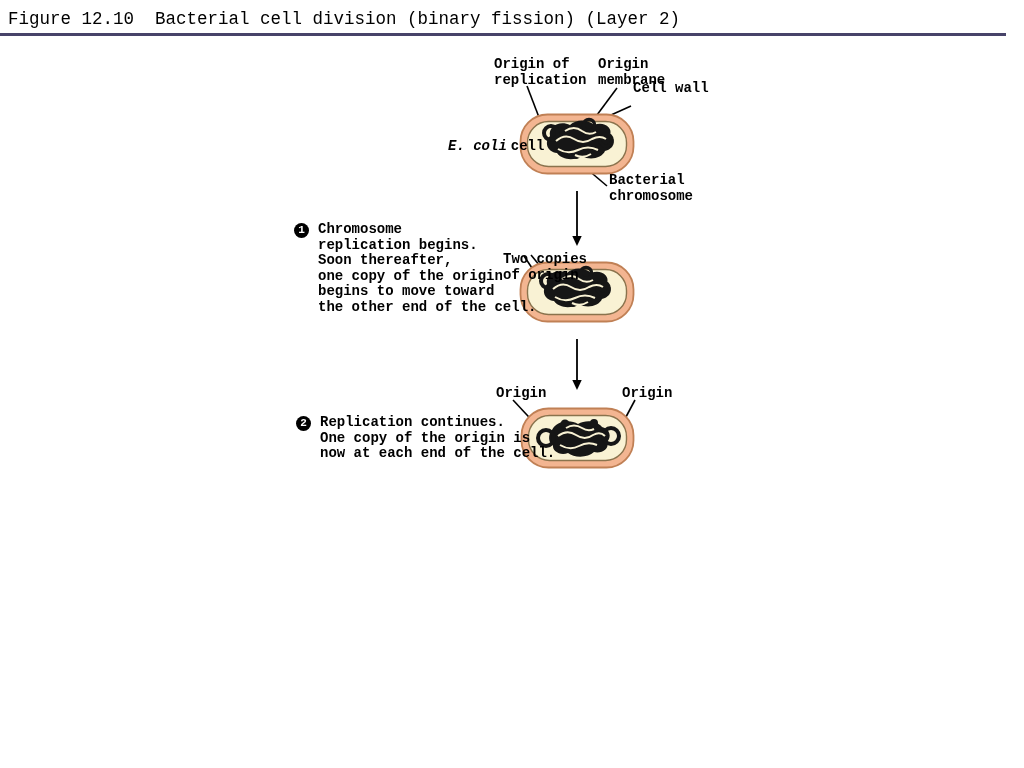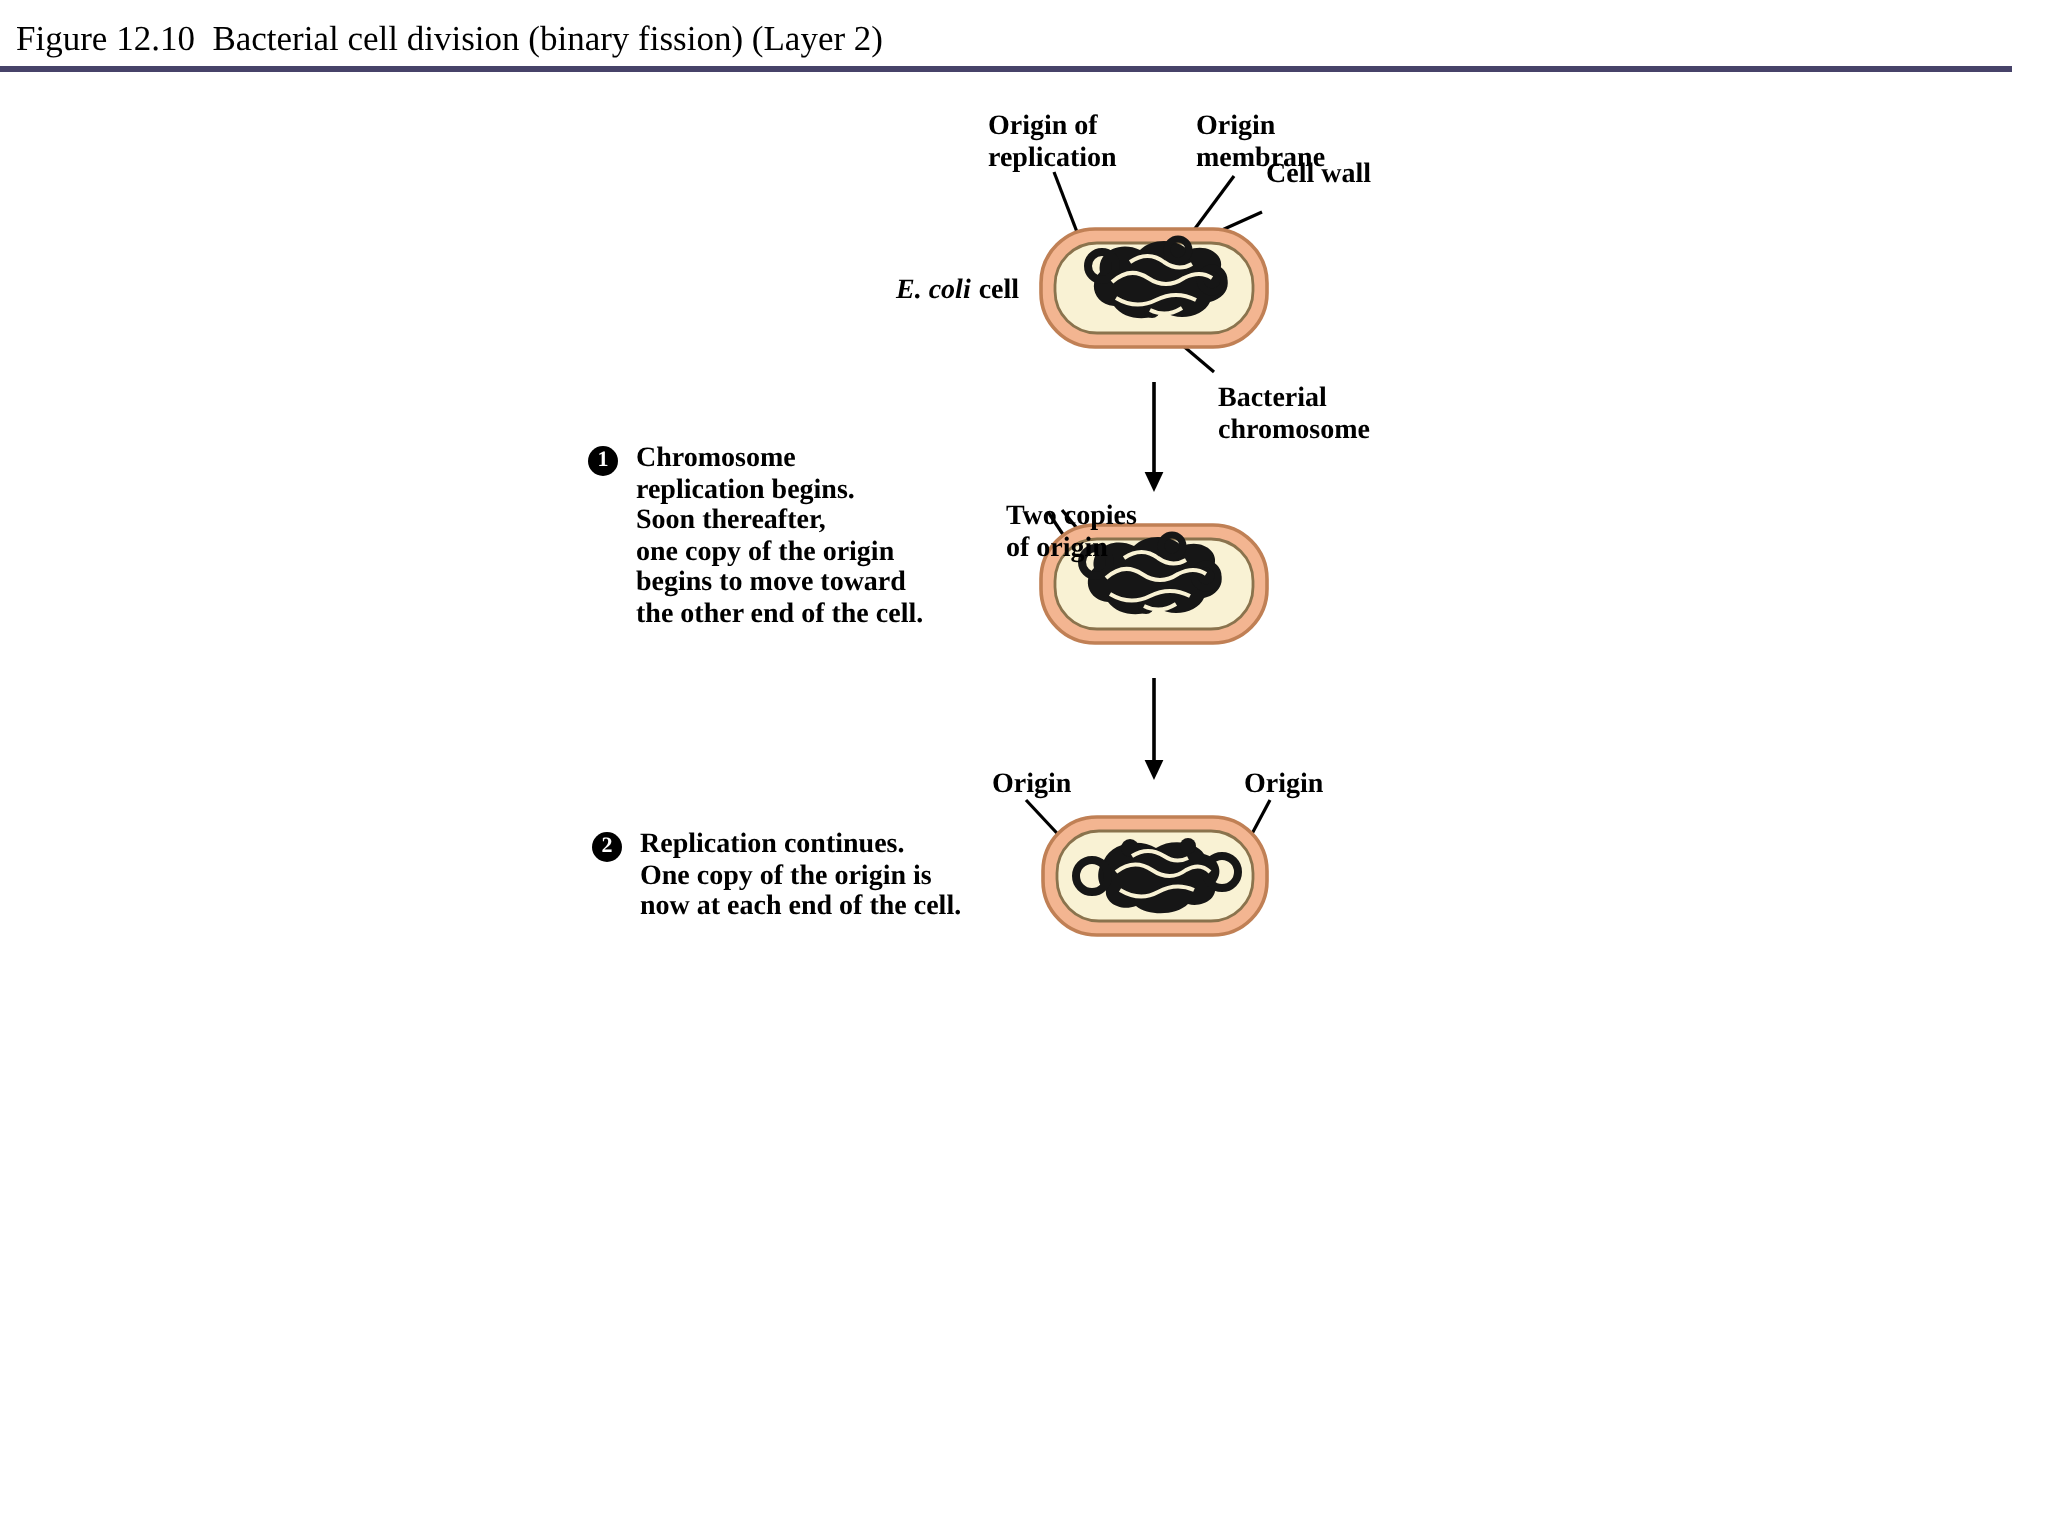--- a/index.html
+++ b/index.html
@@ -1,18 +1,18 @@
 <!DOCTYPE html>
 <html style="--title-rule: #474369; --cell-wall-fill: #f3b591; --cell-wall-outline: #c08055; --cytoplasm-fill: #f9f2d4; --cytoplasm-outline: #8a734d; --chromosome: #161616;"><head>
 <meta charset="utf-8">
 <style>
   html,body{margin:0;padding:0;background:#fff;}
   .slide{
     position:relative;width:1024px;height:660px;background:#ffffff;overflow:hidden;
-    font-family:Liberation Serif, serif;color:#000;
+    font-family:Liberation Mono, monospace;color:#000;
   }
   .slide-title{
     position:absolute;left:8px;top:9px;font-size:17.5px;font-weight:400;color:#000;
     white-space:pre;letter-spacing:0;
   }
   .title-rule{
     position:absolute;left:0;top:33px;width:1006px;height:3px;
     background:var(--title-rule,#474369);
   }
   .dlabel{
@@ -117,21 +117,21 @@
 
   <div class="dlabel" style="left:598px;top:56px;">Origin
 membrane</div>
 
   <div class="dlabel" style="left:633px;top:80px;">Cell wall</div>
 
   <div class="ecoli-label" style="left:448px;top:138px;">
     <span class="sci">E. coli</span><span class="suffix">cell</span>
   </div>
 
-  <div class="dlabel" style="left:609px;top:192px;">Bacterial
+  <div class="dlabel" style="left:609px;top:172px;">Bacterial
 chromosome</div>
 
   <div class="dlabel" style="left:503px;top:224px;margin-top:27px;">Two copies
 of origin</div>
 
   <div class="dlabel" style="left:496px;top:385px;">Origin</div>
 
   <div class="dlabel" style="left:622px;top:385px;">Origin</div>
 
   <div class="step" style="left:294px;top:222px;">

